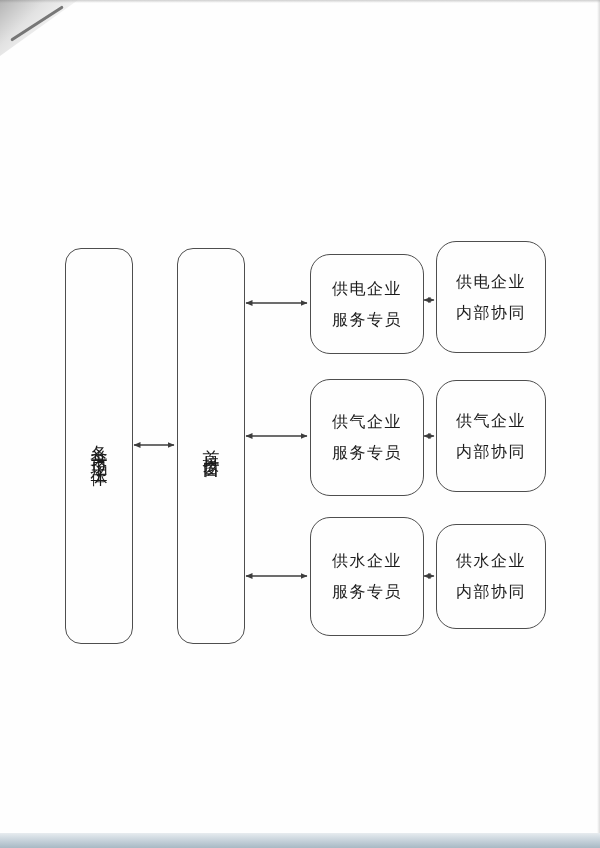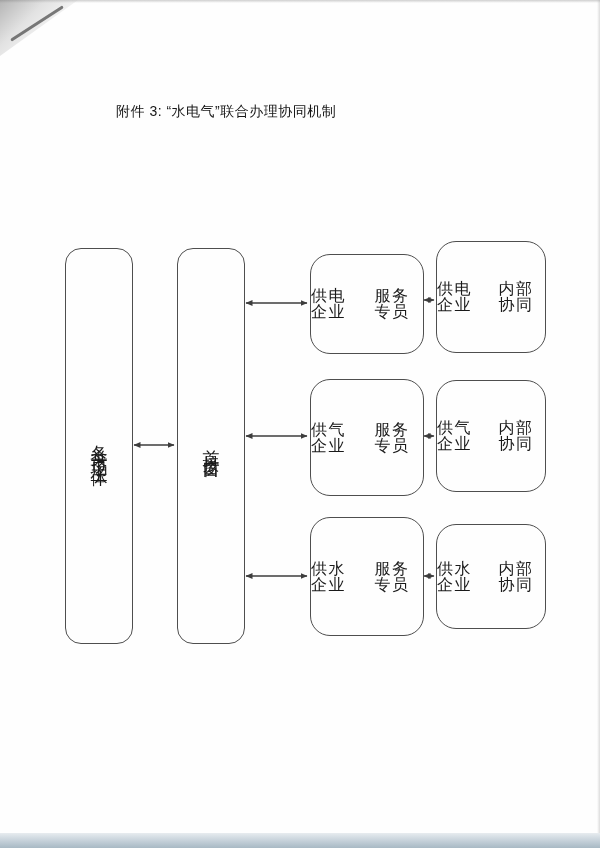--- a/index.html
+++ b/index.html
@@ -62,21 +62,21 @@
     writing-mode: vertical-rl;
     text-orientation: upright;
     font-size: 17px;
     letter-spacing: 5px;
     color: #1a1a1a;
   }
   .rbox {
     position: absolute;
     border: 1.6px solid #4e4e4e; border-radius: 20px;
     background: #fefefe;
-    display: flex; 
+    display: flex; flex-direction: column;
     align-items: center; justify-content: center;
     gap: 15px;
     font-size: 16px; letter-spacing: 1.5px; color: #1a1a1a;
     line-height: 1;
   }
   .service { left: 310px; width: 112px; }
   .internal { left: 436px; width: 108px; }
   .svc-r1 { top: 254px; height: 98px; }
   .svc-r2 { top: 379px; height: 115px; }
   .svc-r3 { top: 517px; height: 117px; }
@@ -93,21 +93,20 @@
 <body>
 
 <div class="page">
 
   <div class="edge-top"></div>
   <div class="edge-right"></div>
   <div class="corner-smudge"></div>
   <div class="corner-line"></div>
   <div class="bottom-band"></div>
 
-  <div class="attachment-label">附件 3: “水电气”联合办理协同机制</div>
 
   <div class="tall-box market">
     <span class="vtext">各类市场主体</span>
   </div>
   <div class="tall-box window">
     <span class="vtext">首接窗口</span>
   </div>
 
   <div class="rbox service svc-r1">
     <span>供电企业</span>

